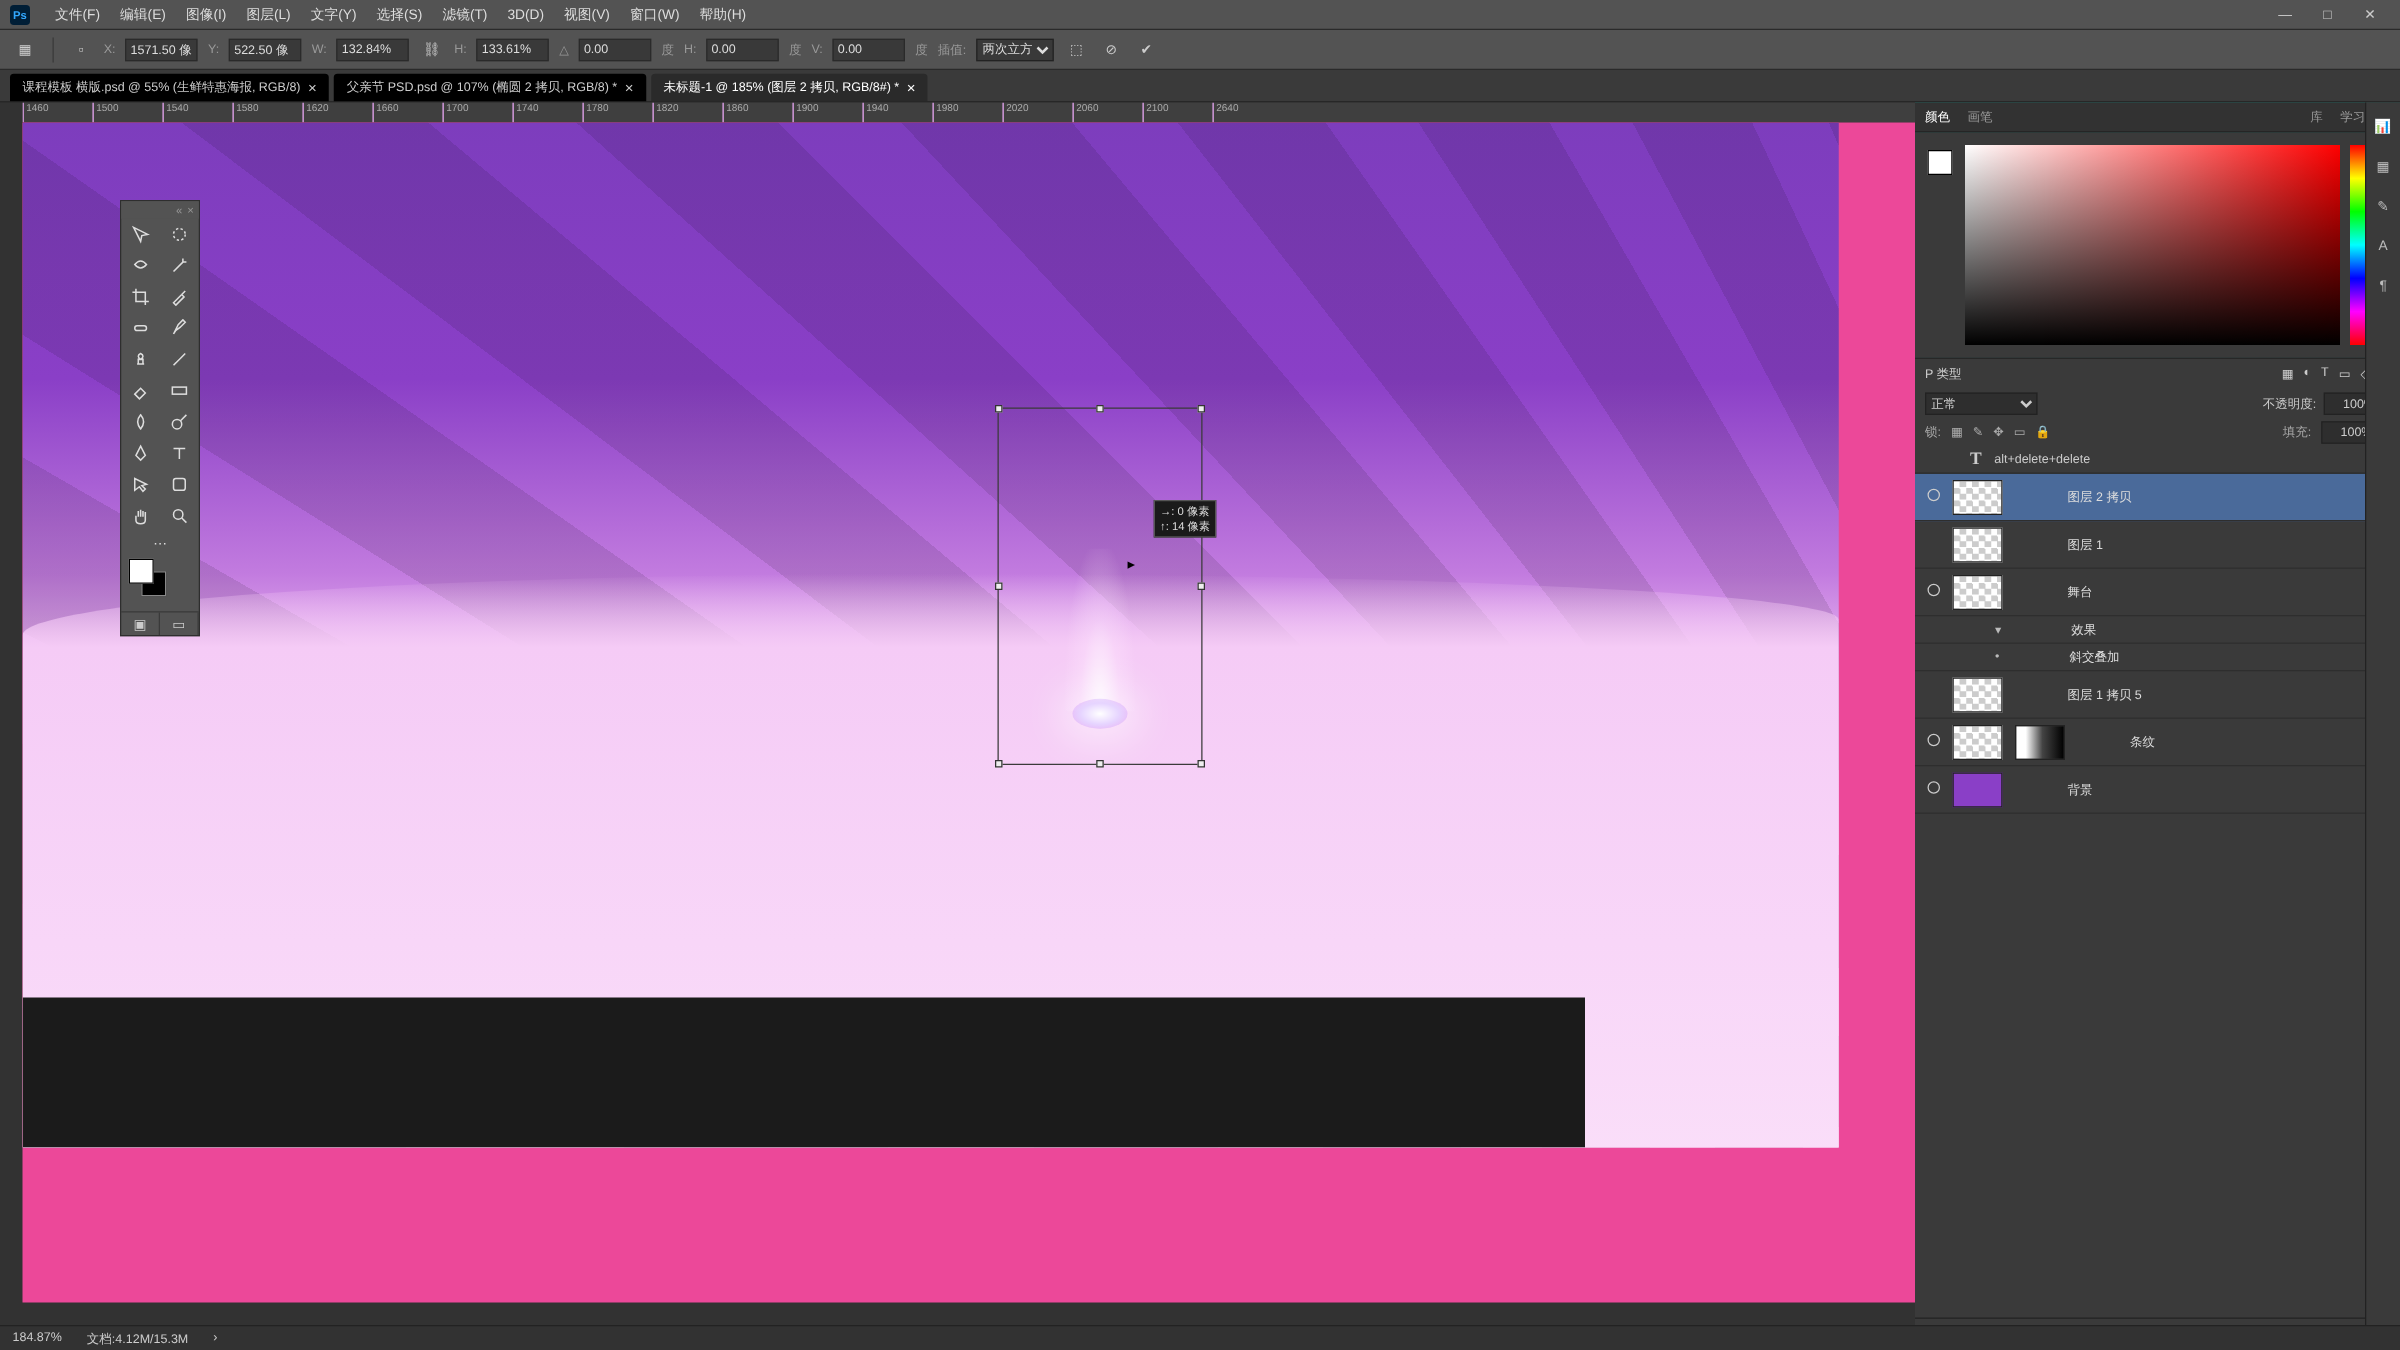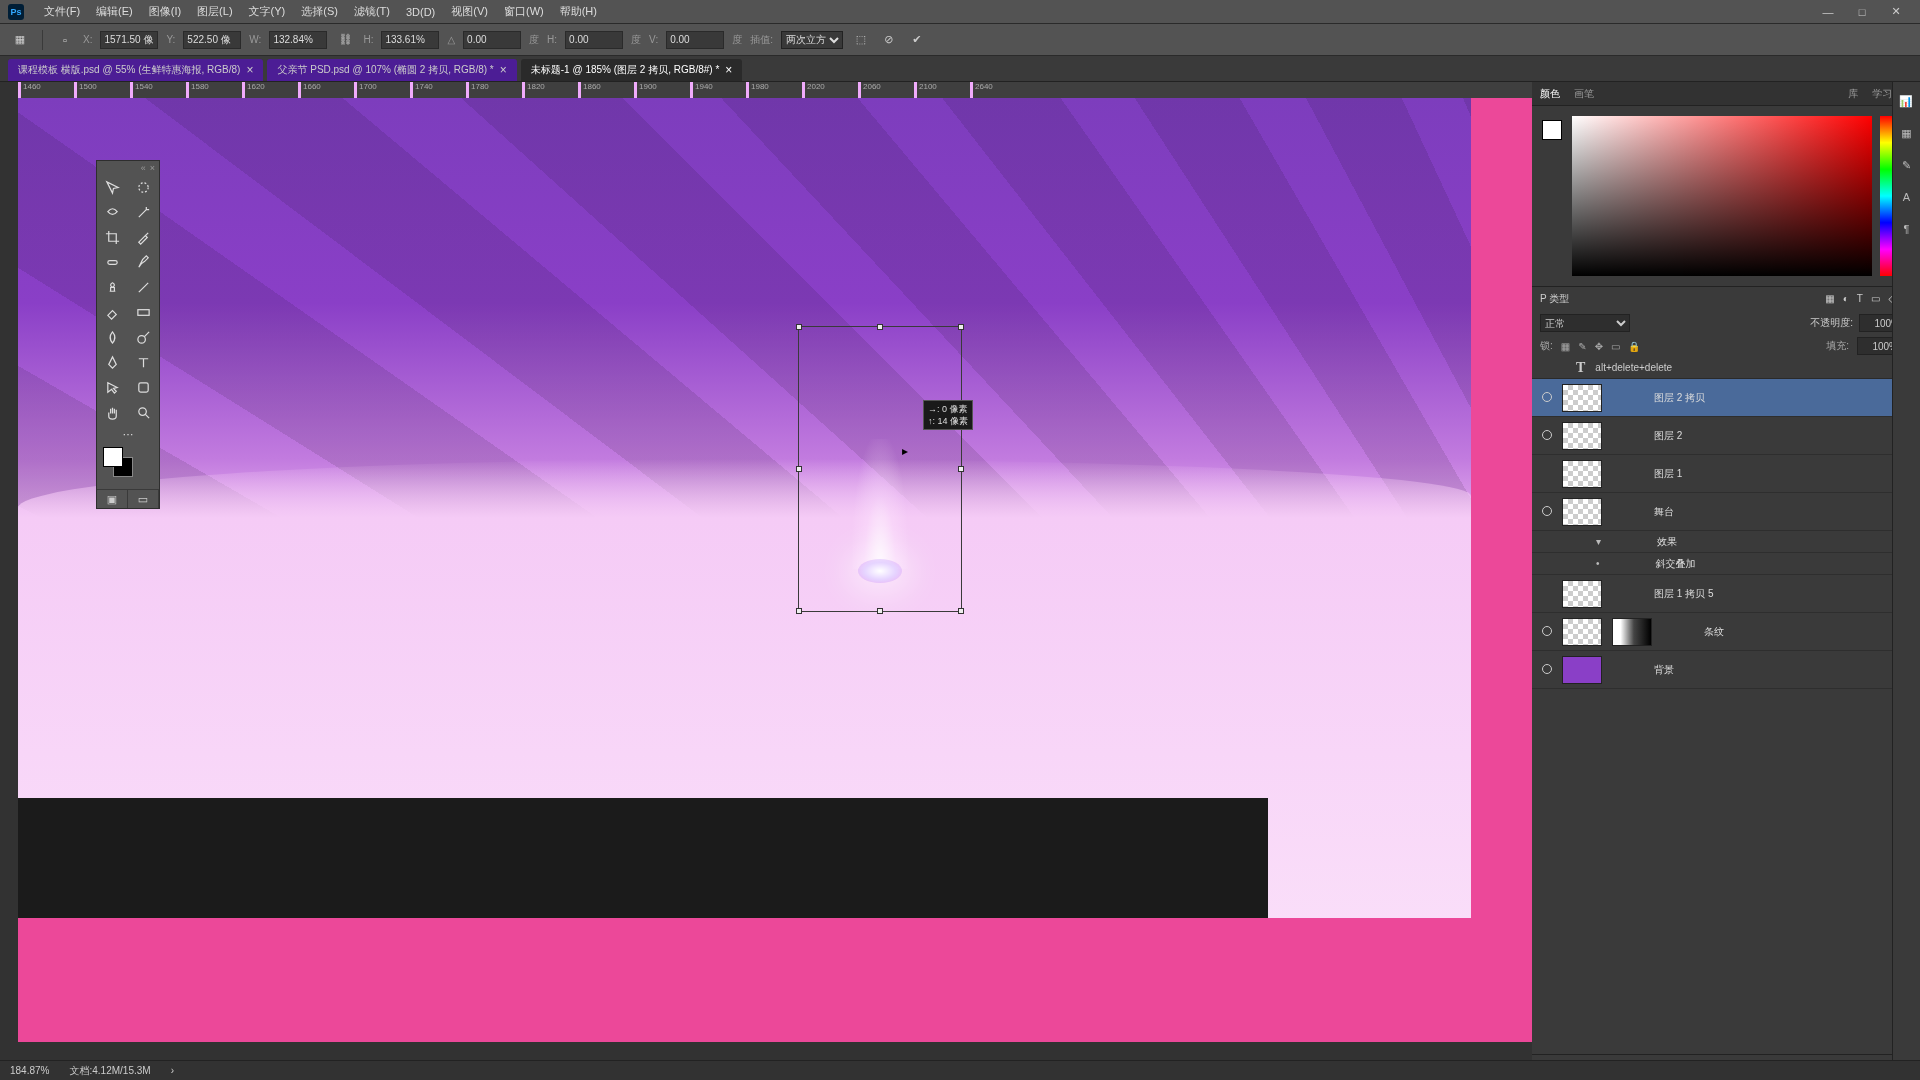--- a/index.html
+++ b/index.html
@@ -8,25 +8,25 @@
 .menubar .logo { width:16px; height:16px; background:#001e36; border-radius:3px; display:flex; align-items:center; justify-content:center; color:#31a8ff; font-weight:bold; font-size:9px; margin-right:12px;}
 .menubar .menu-item { color:#ddd; padding:0 8px; cursor:pointer; }
 .winbtns { margin-left:auto; display:flex; gap:2px; }
 .winbtn { width:32px; height:18px; display:flex; align-items:center; justify-content:center; color:#ccc; cursor:pointer; }
 .optbar { background:#535353; height:32px; display:flex; align-items:center; padding:0 10px; gap:8px; border-bottom:1px solid #2a2a2a; font-size:11px; color:#ddd;}
 .optbar .sep { width:1px; height:20px; background:#3a3a3a; margin:0 4px;}
 .optbar input { background:#393939; border:1px solid #2a2a2a; color:#ddd; width:58px; height:18px; font-size:10px; padding:0 3px;}
 .optbar .lbl { color:#999; font-size:10px;}
 .optbar .iconbtn { width:20px; height:20px; display:flex; align-items:center; justify-content:center; cursor:pointer; color:#ccc;}
 .tabbar { background:#3a3a3a; height:26px; display:flex; align-items:flex-end; padding-left:8px; border-bottom:1px solid #222;}
-.tabbar .tab { background:#4c1d95; padding:4px 10px; border-radius:3px 3px 0 0; margin-right:4px; font-size:10px; color:#ccc; display:flex; align-items:center; gap:6px; cursor:pointer;}
+.tabbar .tab { background:#000000; padding:4px 10px; border-radius:3px 3px 0 0; margin-right:4px; font-size:10px; color:#ccc; display:flex; align-items:center; gap:6px; cursor:pointer;}
 .tabbar .tab.active { background:#2a2a2a; color:#fff;}
 .tabbar .tab .close { font-size:12px; cursor:pointer;}
 .ruler-h { position:absolute; top:82px; left:18px; right:0; height:16px; background:#3f3f3f; display:flex; overflow:hidden; font-size:8px; color:#aaa;}
-.ruler-h .tick { flex:none; width:56px; border-left:3px solid #f0abfc; padding-left:2px; height:16px; display:flex; align-items:flex-start;}
+.ruler-h .tick { flex:none; width:56px; border-left:1px solid #f0abfc; padding-left:2px; height:16px; display:flex; align-items:flex-start;}
 .workspace { position:absolute; top:98px; left:18px; right:388px; bottom:38px; background:#ec4899; overflow:hidden;}
 .canvas-wrap { position:absolute; top:0; left:0; right:0; height:820px; }
 .canvas { position:absolute; left:0; top:0; width:96%; height:820px; background:linear-gradient(180deg,#7d3dbd 0%,#8a3fc7 25%,#c27bdf 44%,#f3c4f5 55%,#f8d6f8 80%,#fadff9 100%); overflow:hidden;}
 .rays { position:absolute; inset:0; overflow:hidden;}
 .rays::before { content:""; position:absolute; left:-20%; top:-110%; width:180%; height:240%; background:repeating-conic-gradient(from 200deg at 90% 120%, rgba(255,255,255,0) 0deg 2deg, rgba(0,0,0,0.10) 2deg 5deg); }
 .horizon { position:absolute; left:0; right:0; top:44%; height:60%; background:linear-gradient(180deg, rgba(243,196,245,0) 0%, #f5cbf6 12%, #f8d6f8 60%, #fadff9 100%); border-top-left-radius:100% 20%; border-top-right-radius:100% 15%;}
 .darkbottom { position:absolute; left:0; bottom:0; width:86%; height:120px; background:#1b1b1b;}
 .transform-box { position:absolute; border:1px solid #3a3a3a; }
 .transform-box .handle { position:absolute; width:6px; height:6px; background:#eee; border:1px solid #333;}
 .transform-box .h-tl{top:-3px;left:-3px}.transform-box .h-tm{top:-3px;left:50%;margin-left:-3px}.transform-box .h-tr{top:-3px;right:-3px}
@@ -388,25 +388,20 @@
         <span class="T">T</span>
         <span>alt+delete+delete</span>
       </div>
       <div class="layer-list" id="layerList">
           <div class="layer-row selected">
             <span class="vis"><span class="eye"></span></span>
             <div class="thumb "></div>
             <span class="name">图层 2 拷贝</span>
           </div>
           <div class="layer-row">
-            <span class="vis"><span class="eye"></span></span>
-            <div class="thumb "></div>
-            <span class="name">图层 2</span>
-          </div>
-          <div class="layer-row">
             <span class="vis"></span>
             <div class="thumb "></div>
             <span class="name">图层 1</span>
           </div>
           <div class="layer-row">
             <span class="vis"><span class="eye"></span></span>
             <div class="thumb "></div>
             <span class="name">舞台</span>
             <span class="fx-indicator">fx ▾</span>
           </div>

